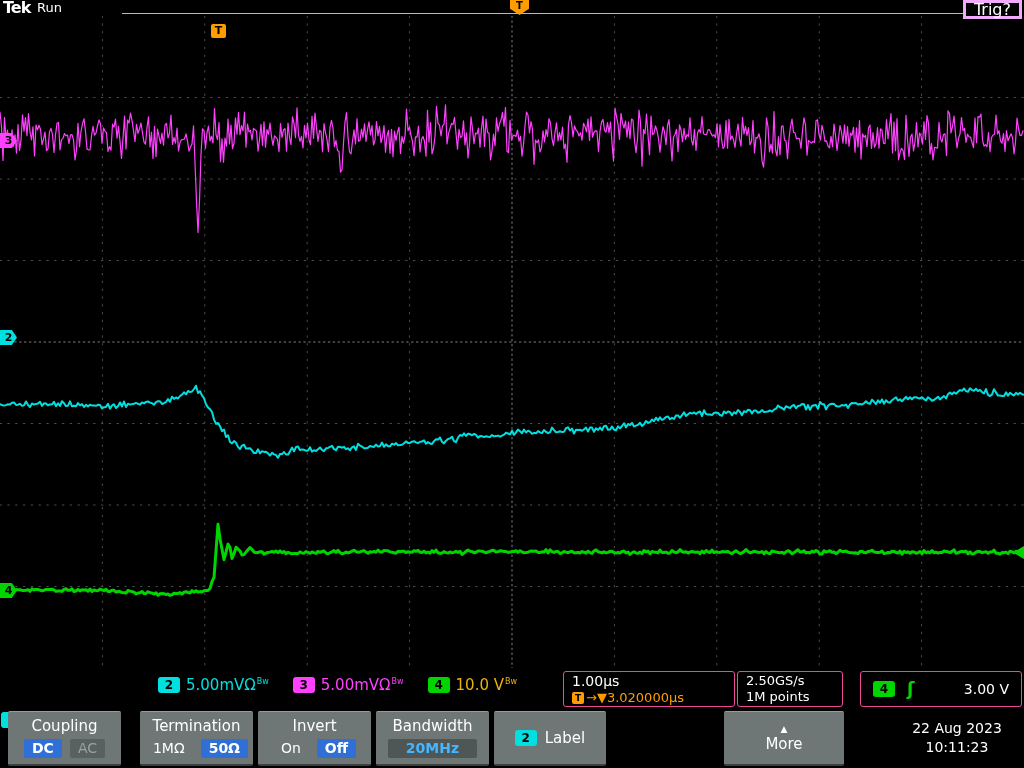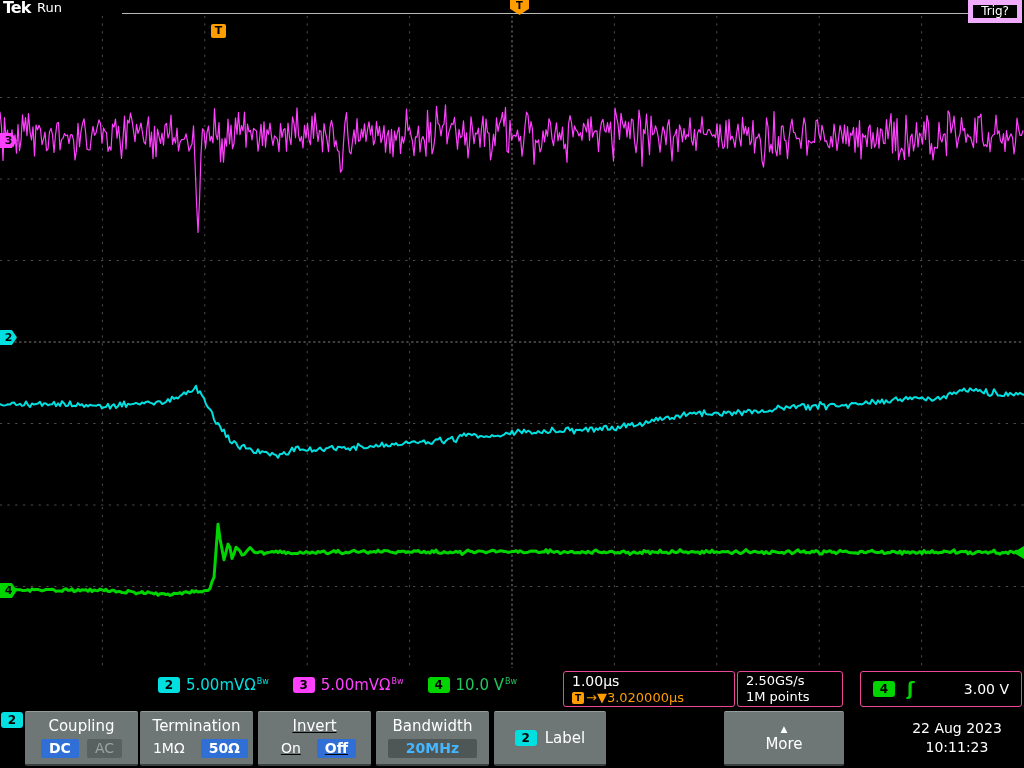--- a/index.html
+++ b/index.html
@@ -5,21 +5,21 @@
   html,body{margin:0;padding:0;background:#000;}
   .screen{position:relative;width:1024px;height:768px;background:#000;overflow:hidden;
           font-family:"DejaVu Sans",sans-serif;}
 
   
   .topbar{position:absolute;top:0;left:0;width:1024px;height:16px;z-index:5;}
   .tek{position:absolute;left:3px;top:-2px;color:#fff;font-size:16px;font-weight:bold;letter-spacing:-1px;}
   .run{position:absolute;left:37px;top:0;color:#fff;font-size:13px;}
   .topline{position:absolute;left:122px;top:13px;width:900px;height:1px;background:#b9b9b9;}
   .trigq{position:absolute;right:2px;top:0;height:13px;line-height:13px;padding:0 8px;
-         border:5px solid #f0abfc;color:#fff;font-size:12px;background:#000;z-index:6;}
+         border:3px solid #f0abfc;color:#fff;font-size:16px;background:#000;z-index:6;}
   .tflag{position:absolute;left:510px;top:0;width:19px;height:15px;background:#ff9d00;
          clip-path:polygon(0 0,100% 0,100% 58%,50% 100%,0 58%);
          color:#000;font-size:10px;font-weight:bold;text-align:center;line-height:11px;z-index:6;}
 
   
   .display{position:absolute;top:16px;left:0;width:1024px;height:652px;background:#000;}
   .waves{position:absolute;left:0;top:0;width:1024px;height:652px;}
   .chmark{position:absolute;left:0;width:17px;height:15px;font-size:11px;font-weight:bold;color:#000;
           text-align:center;line-height:15px;z-index:2;
           clip-path:polygon(0 0,70% 0,100% 50%,70% 100%,0 100%);}
@@ -31,41 +31,41 @@
   .rarrow{position:absolute;right:0;top:530px;width:11px;height:13px;background:#00d500;
           clip-path:polygon(100% 0,0 50%,100% 100%);z-index:2;}
 
   
   .readouts{position:absolute;top:668px;left:0;width:1024px;height:42px;background:#000;}
   .chread{position:absolute;left:158px;top:8px;display:flex;align-items:center;font-size:15px;}
   .grp{display:flex;align-items:center;gap:6px;margin-right:24px;}
   .chip{display:inline-block;min-width:18px;height:16px;border-radius:3px;color:#000;font-size:12px;
         font-weight:bold;text-align:center;line-height:16px;padding:0 2px;}
   .c2{background:#00e0e0;} .c3{background:#ff40ff;} .c4{background:#00d500;}
-  .val2{color:#00e0e0;} .val3{color:#ff40ff;} .val4{color:#22c55e;}
+  .val2{color:#00e0e0;} .val3{color:#ff40ff;} .val4{color:#eab308;}
   .bw{font-size:8px;vertical-align:super;margin-left:1px;}
   .box{position:absolute;border:1px solid #ec4899;border-radius:3px;background:#000;box-sizing:border-box;}
   .tb-box{left:563px;top:3px;width:172px;height:36px;padding:1px 8px;}
   .tb-line1{color:#fff;font-size:14px;line-height:17px;}
   .tb-line2{color:#ff9d00;font-size:13px;line-height:15px;display:flex;align-items:center;}
   .t-ico{display:inline-block;width:12px;height:12px;background:#ff9d00;border-radius:2px;color:#000;
          font-size:9px;font-weight:bold;line-height:12px;text-align:center;margin-right:2px;}
   .acq-box{left:737px;top:3px;width:106px;height:36px;padding:1px 8px;color:#fff;font-size:13px;}
   .acq-box div{line-height:16px;}
   .trg-box{left:860px;top:3px;width:162px;height:36px;display:flex;align-items:center;gap:12px;padding:0 12px;}
   .slope{color:#00d500;font-size:18px;font-weight:bold;line-height:18px;}
   .level{color:#fff;font-size:14px;margin-left:auto;}
 
   
   .menu{position:absolute;top:710px;left:0;width:1024px;height:58px;background:#000;}
   .corner-chip{position:absolute;left:1px;top:2px;}
   .mbtn{position:absolute;top:1px;height:55px;background:#6e7676;border-radius:2px;display:flex;
         flex-direction:column;align-items:center;padding-top:5px;box-sizing:border-box;
         border-top:1px solid #959c9c;border-bottom:2px solid #3a4040;cursor:default;}
-  .b1{left:25px;width:113px;} .b2{left:140px;width:113px;} .b3{left:258px;width:113px;text-decoration:underline;}
+  .b1{left:8px;width:113px;} .b2{left:140px;width:113px;} .b3{left:258px;width:113px;}
   .b4{left:376px;width:113px;} .b5{left:494px;width:112px;} .b6{left:724px;width:120px;}
   .mtitle{color:#fff;font-size:15px;line-height:18px;}
   .opts{display:flex;gap:8px;margin-top:4px;align-items:center;}
   .opt{font-size:14px;padding:0 8px;border-radius:2px;line-height:19px;}
   .sel{background:#2f6fd6;color:#fff;font-weight:bold;}
   .unsel{background:#596060;color:#9aa2a2;}
   .plain{color:#fff;}
   .bwval{color:#45b6ff;font-weight:bold;background:#4e5656;padding:0 18px;border-radius:2px;
          line-height:19px;font-size:14px;margin-top:4px;}
   .labelbtn{flex-direction:row;justify-content:center;align-items:center;gap:8px;padding-top:0;}

